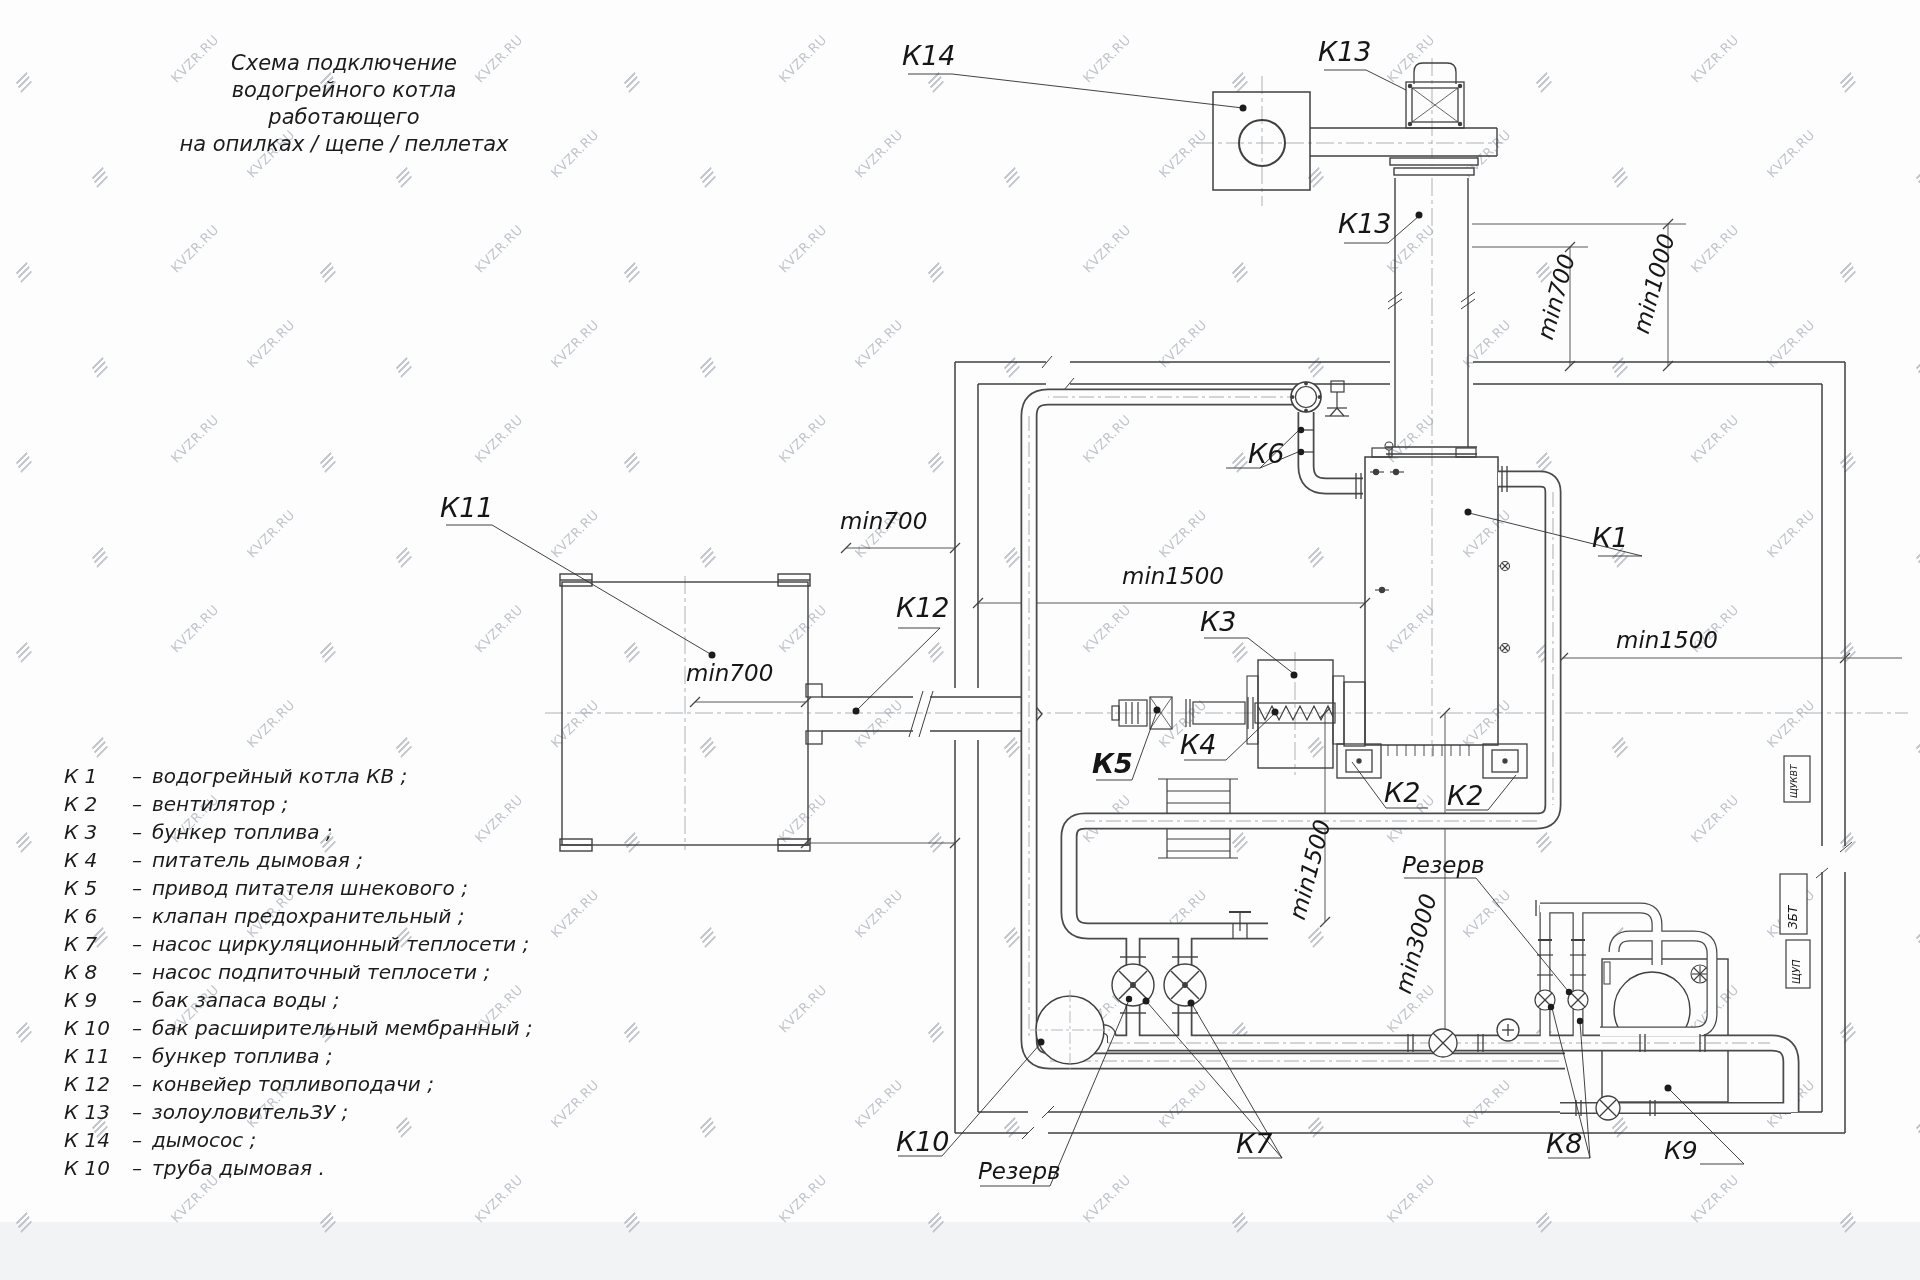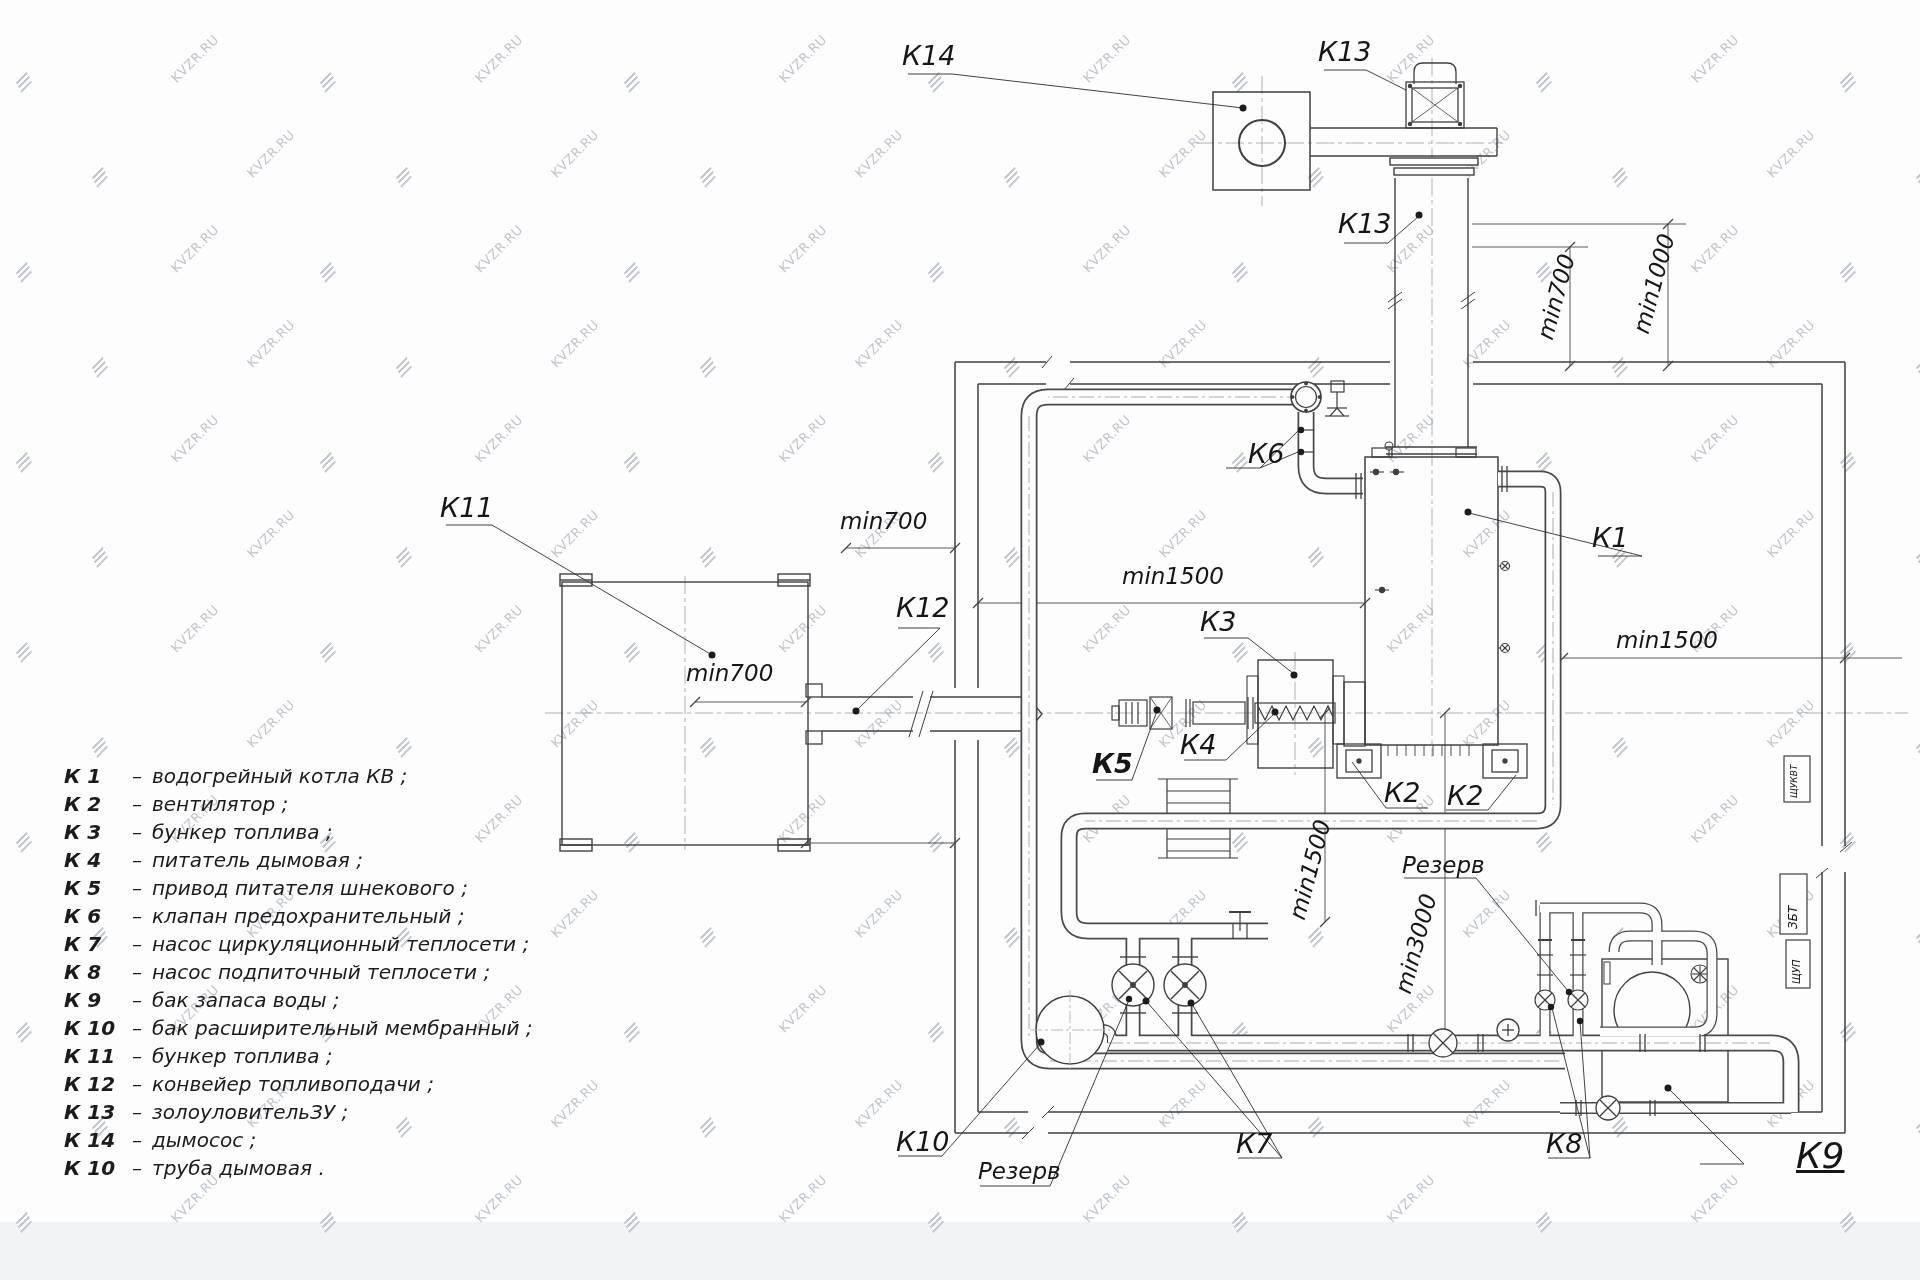--- a/index.html
+++ b/index.html
@@ -9,21 +9,21 @@
   .wm-t{position:absolute;font-size:13px;letter-spacing:.5px;color:#b5bbc4;opacity:.85;
         transform:rotate(-45deg);transform-origin:0 0;white-space:nowrap;font-style:normal;}
   .wm-i{position:absolute;width:15px;height:13px;opacity:.8;transform:rotate(-45deg) skewX(-18deg);
         background:repeating-linear-gradient(0deg,#b5bbc4 0 2px,transparent 2px 4.6px);}
   #drawing{position:absolute;left:0;top:0;z-index:2;}
   #title-block{position:absolute;left:176px;top:50px;width:336px;z-index:3;text-align:center;
         font-style:italic;font-size:21px;line-height:27px;color:#1c1c1c;}
   #legend{position:absolute;left:64px;top:762px;z-index:3;font-style:italic;font-size:20px;
         color:#1c1c1c;}
   .lg-row{display:flex;height:28px;line-height:28px;white-space:nowrap;}
-  .lg-num{width:58px;font-weight:bold;}
+  .lg-num{width:58px;}
   .lg-dash{width:30px;text-align:center;}
   #callout-layer{position:absolute;inset:0;z-index:3;pointer-events:none;}
   .co{position:absolute;font-style:italic;color:#161616;white-space:nowrap;line-height:1;
       transform-origin:0 0;}
   #bottom-band{position:absolute;left:0;top:1222px;width:1920px;height:58px;background:#f2f3f5;z-index:0;}
 </style>
 </head>
 <body>
 
 <div id="canvas">
@@ -613,20 +613,25 @@
         <circle cx="1551" cy="1007" r="3.2"></circle>
           <circle cx="1580" cy="1021" r="3.2"></circle>
         <circle cx="1668" cy="1088" r="3.5"></circle>
           <circle cx="1041" cy="1042" r="3.5"></circle>
         <circle cx="1569" cy="992" r="3.2"></circle>
           <circle cx="1129" cy="999" r="3.2"></circle>
       </g>
     </g>
   </svg>
 
+  <div id="title-block">
+    <div>Схема подключение</div>
+    <div>водогрейного котла работающего</div>
+    <div>на опилках / щепе / пеллетах</div>
+  </div>
 
   <div id="legend">
       <div class="lg-row">
         <span class="lg-num">К 1</span>
         <span class="lg-dash">–</span>
         <span>водогрейный котла КВ ;</span>
       </div>
       <div class="lg-row">
         <span class="lg-num">К 2</span>
         <span class="lg-dash">–</span>
@@ -707,21 +712,21 @@
       <div class="co" style="left: 896px; top: 594px; font-size: 27px;">К12</div>
       <div class="co" style="left: 1222px; top: 440px; font-size: 27px; margin-left: 26px;">К6</div>
       <div class="co" style="left: 1592px; top: 524px; font-size: 27px;">К1</div>
       <div class="co" style="left: 1200px; top: 608px; font-size: 27px;">К3</div>
       <div class="co" style="left: 1180px; top: 731px; font-size: 27px;">К4</div>
       <div class="co" style="left: 1092px; top: 750px; font-size: 27px; font-weight: bold;">К5</div>
       <div class="co" style="left: 1384px; top: 779px; font-size: 27px;">К2</div>
       <div class="co" style="left: 1447px; top: 782px; font-size: 27px;">К2</div>
       <div class="co" style="left: 1236px; top: 1130px; font-size: 27px;">К7</div>
       <div class="co" style="left: 1546px; top: 1130px; font-size: 27px;">К8</div>
-      <div class="co" style="left: 1796px; top: 1138px; font-size: 36px; text-decoration: underline;">К9</div>
+      <div class="co" style="left: 1664px; top: 1138px; font-size: 25px;">К9</div>
       <div class="co" style="left: 896px; top: 1128px; font-size: 27px;">К10</div>
       <div class="co" style="left: 1402px; top: 854px; font-size: 23px;">Резерв</div>
       <div class="co" style="left: 978px; top: 1160px; font-size: 23px;">Резерв</div>
       <div class="co" style="left: 1534px; top: 336px; font-size: 23px; transform: rotate(-75deg);">min700</div>
       <div class="co" style="left: 1630px; top: 330px; font-size: 23px; transform: rotate(-75deg);">min1000</div>
       <div class="co" style="left: 1122px; top: 565px; font-size: 23px;">min1500</div>
       <div class="co" style="left: 840px; top: 510px; font-size: 23px;">min700</div>
       <div class="co" style="left: 686px; top: 662px; font-size: 23px;">min700</div>
       <div class="co" style="left: 1616px; top: 629px; font-size: 23px;">min1500</div>
       <div class="co" style="left: 1286px; top: 916px; font-size: 23px; transform: rotate(-75deg);">min1500</div>

